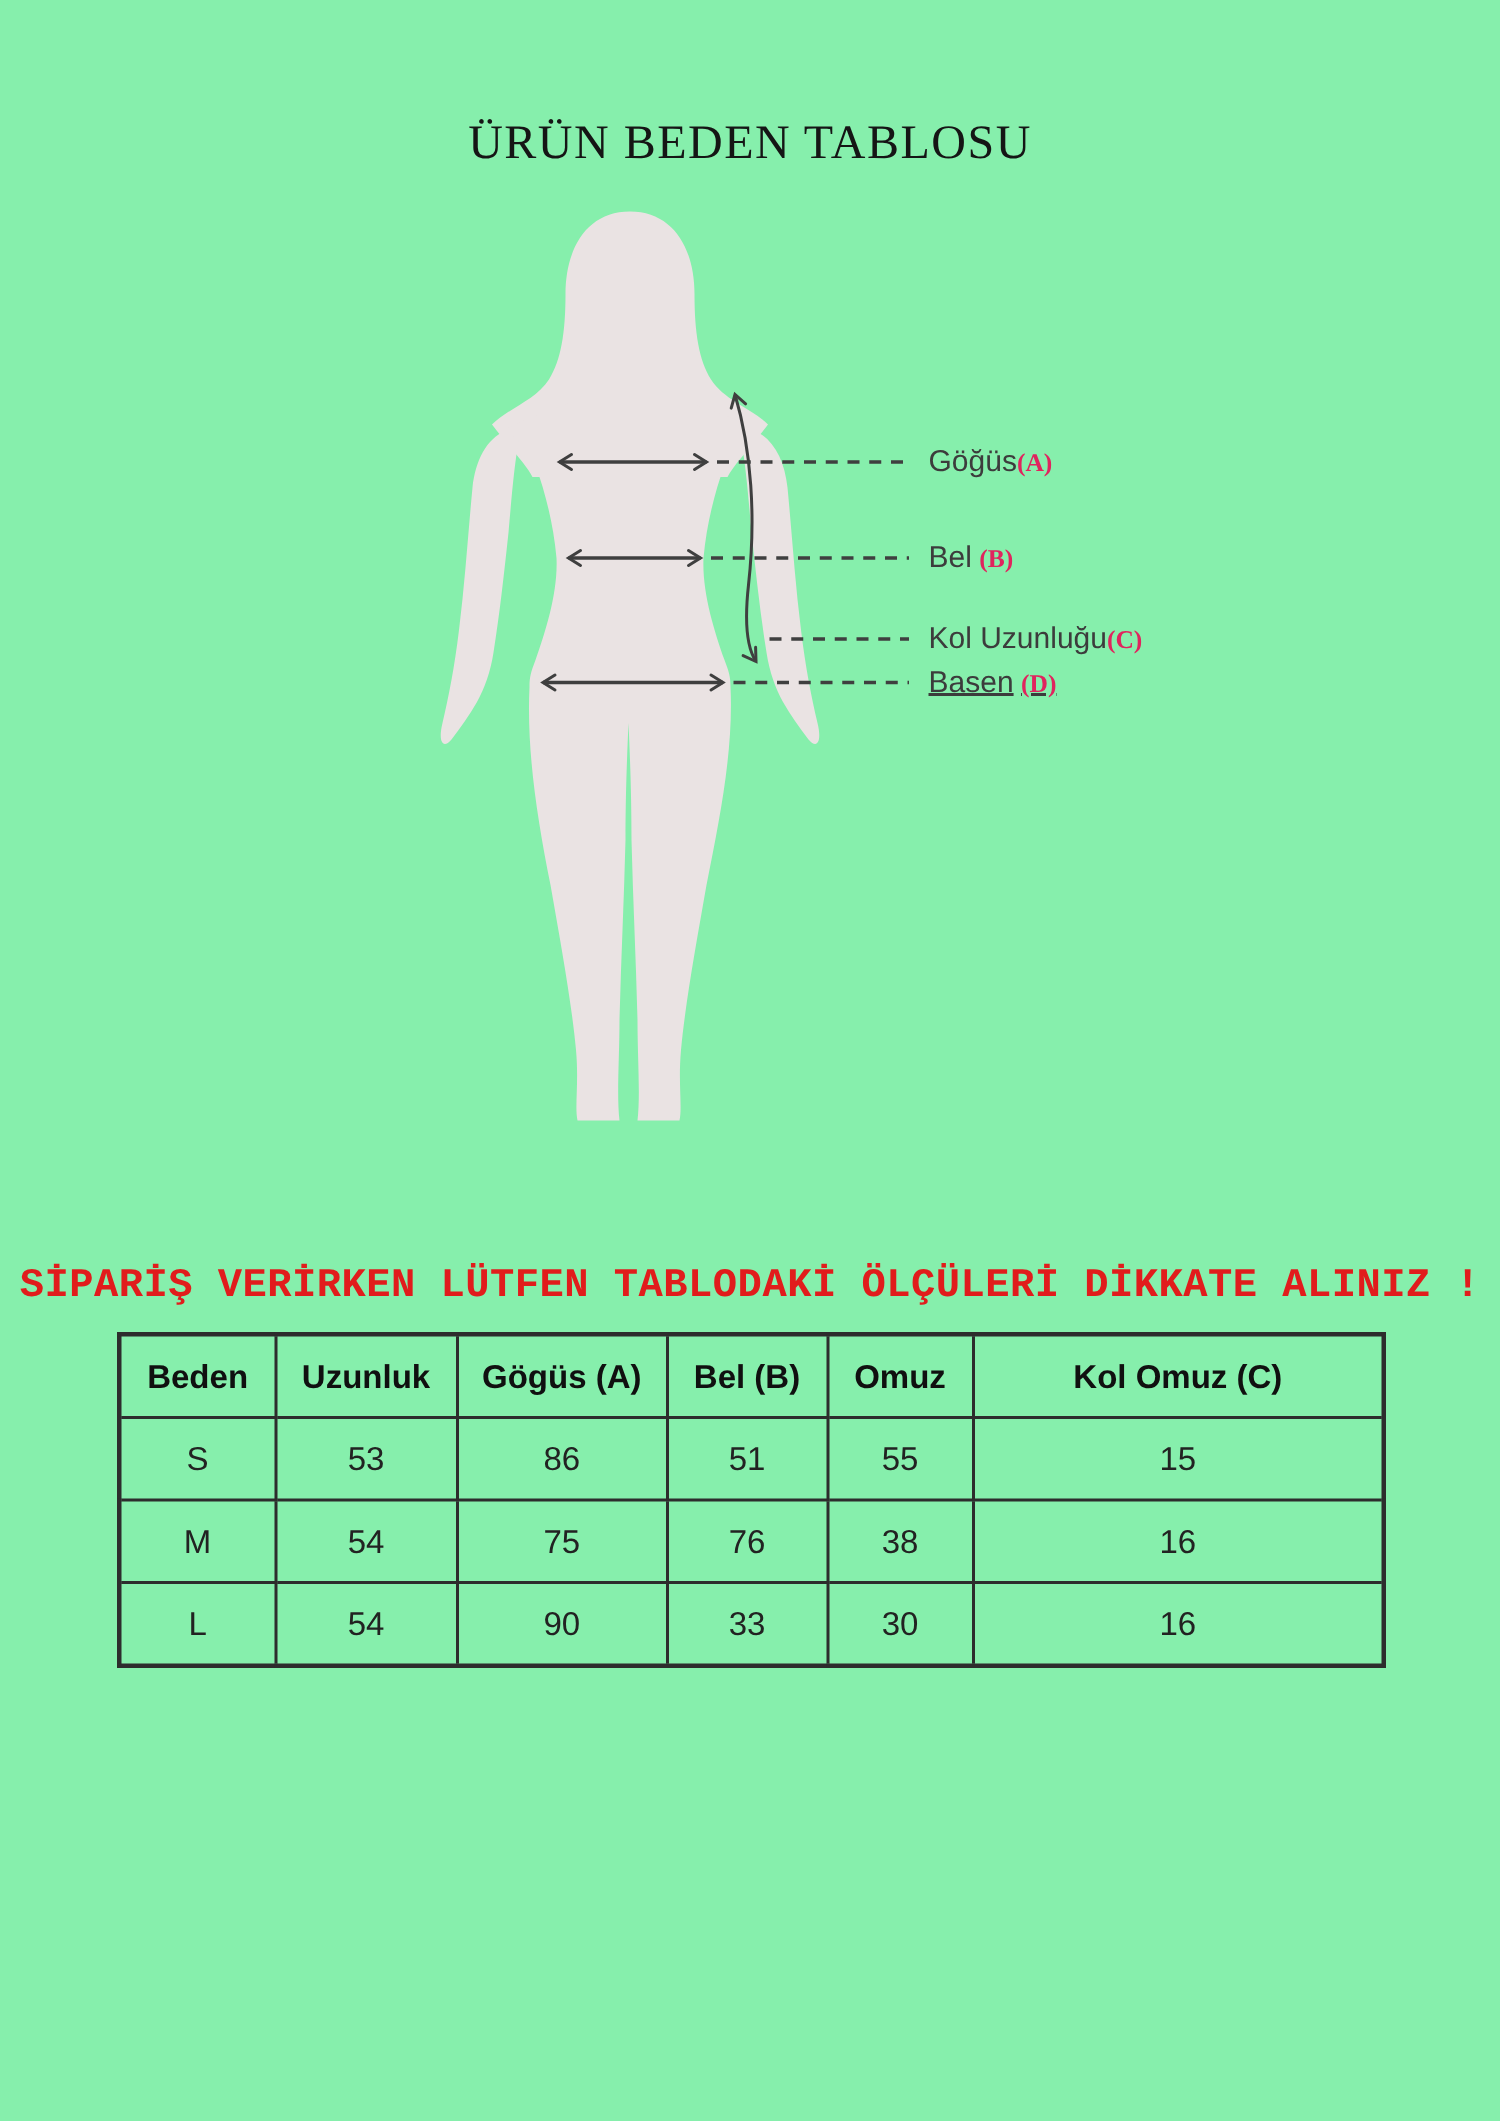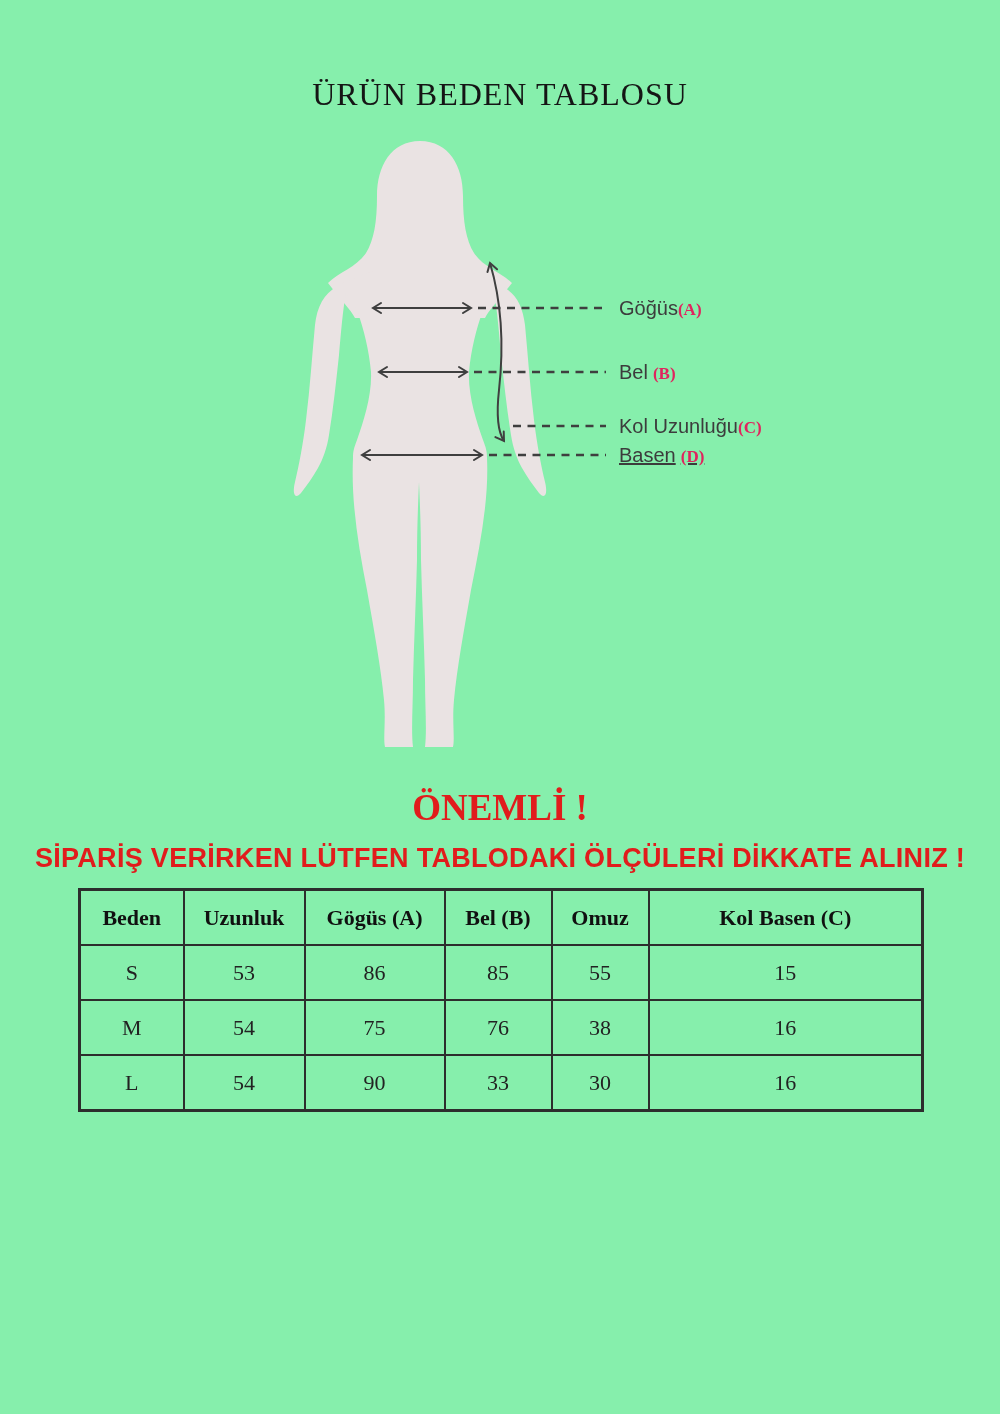--- a/index.html
+++ b/index.html
@@ -27,28 +27,27 @@
   .lbl-bel   { left:598px; top:361px; }
   .lbl-kol   { left:598px; top:415px; }
   .lbl-basen { left:598px; top:444px;text-decoration:underline; }
   .important-heading {
     position:absolute; top:786px; left:0; width:1000px; text-align:center;
     font-family:"Liberation Serif", serif; font-weight:bold;
     font-size:37px; color:#e11c1c; margin:0;
   }
   .warning-text {
     position:absolute; top:843px; left:0; width:1000px; text-align:center;
-    font-family:Liberation Sans, sans-serif; font-weight:bold;
+    font-family:Liberation Mono, monospace; font-weight:bold;
     font-size:27px; color:#e11c1c; letter-spacing:0.3px; margin:0;
   }
   table.size-table {
     position:absolute; left:78px; top:888px; width:843px;
     border-collapse:collapse; table-layout:fixed;
     border:3px solid #2d2d2d;
-    font-family:Liberation Serif, serif;
   }
   table.size-table th, table.size-table td {
     border:2px solid #2d2d2d; height:53px; text-align:center;
     vertical-align:middle; padding:0;
   }
   table.size-table th { font-size:22px; font-weight:bold; color:#101010; }
   table.size-table td { font-size:22px; font-weight:400; color:#222222; }
 </style>
 </head>
 <body>
@@ -107,48 +106,47 @@
       <span>Bel</span><span class="code">(B)</span>
     </div>
     <div class="measure-label lbl-kol">
       <span>Kol Uzunluğu</span><span class="code">(C)</span>
     </div>
     <div class="measure-label spaced lbl-basen">
       <span>Basen</span><span class="code">(D)</span>
     </div>
   </div>
 
-  <h2 class="important-heading">ÖNEMLİ !</h2>
   <p class="warning-text">SİPARİŞ VERİRKEN LÜTFEN TABLODAKİ ÖLÇÜLERİ DİKKATE ALINIZ !</p>
 
   <table class="size-table">
     <colgroup>
       <col style="width:104px">
         <col style="width:121px">
         <col style="width:140px">
       <col style="width:107px">
         <col style="width:97px">
         <col style="width:274px">
     </colgroup>
     <thead>
       <tr>
         <th>Beden</th>
         <th>Uzunluk</th>
         <th>Gögüs (A)</th>
         <th>Bel (B)</th>
         <th>Omuz</th>
-        <th>Kol Basen (C)</th>
+        <th>Kol Omuz (C)</th>
       </tr>
     </thead>
     <tbody>
       <tr>
         <td>S</td>
         <td>53</td>
         <td>86</td>
-        <td>85</td>
+        <td>51</td>
         <td>55</td>
         <td>15</td>
       </tr>
       <tr>
         <td>M</td>
         <td>54</td>
         <td>75</td>
         <td>76</td>
         <td>38</td>
         <td>16</td>

